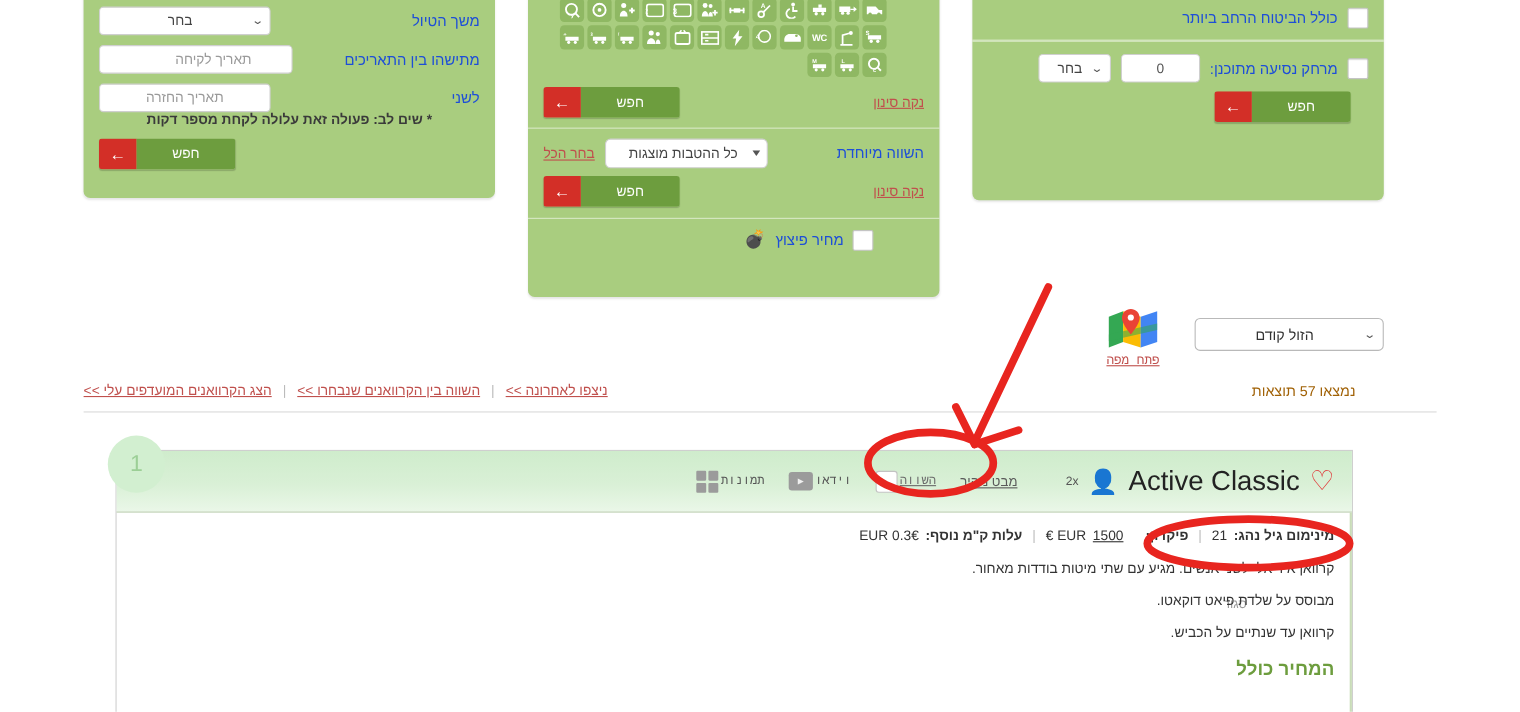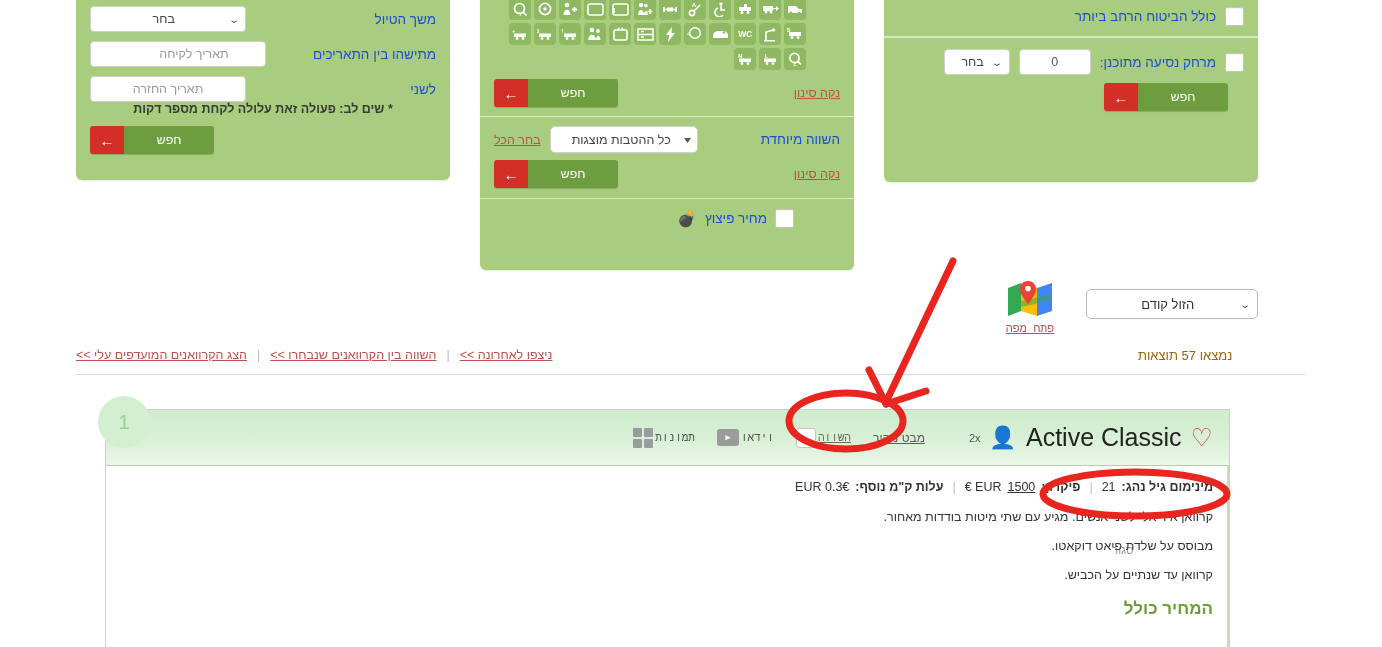--- a/index.html
+++ b/index.html
@@ -486,21 +486,21 @@
   </div>
 
   <div style="position:relative;height:189px;">
     <div class="rightrule" style="right:0;"></div>
 
     <div class="detailrow" style="position:absolute;top:14px;right:16px;">
       <b>מינימום גיל נהג:</b>
       <span style="margin-right:6px;">21</span>
       <span class="vsep">|</span>
       <b>פיקדון:</b>
-      <span style="margin-right:6px;text-decoration:underline;">1500</span>
+      <span style="margin-right:20px;text-decoration:underline;">1500</span>
       <span style="margin-right:6px;">EUR €</span>
       <span class="vsep">|</span>
       <b>עלות ק"מ נוסף:</b>
       <span style="margin-right:6px;">EUR 0.3€</span>
     </div>
 
     <span class="abs closelink" style="left:1006px;top:78px;">סגור</span>
 
     <div class="abs descline" style="right:16px;top:44px;">קרוואן אידיאלי לשני אנשים. מגיע עם שתי מיטות בודדות מאחור.</div>
     <div class="abs descline" style="right:16px;top:73px;">מבוסס על שלדת פיאט דוקאטו.</div>

